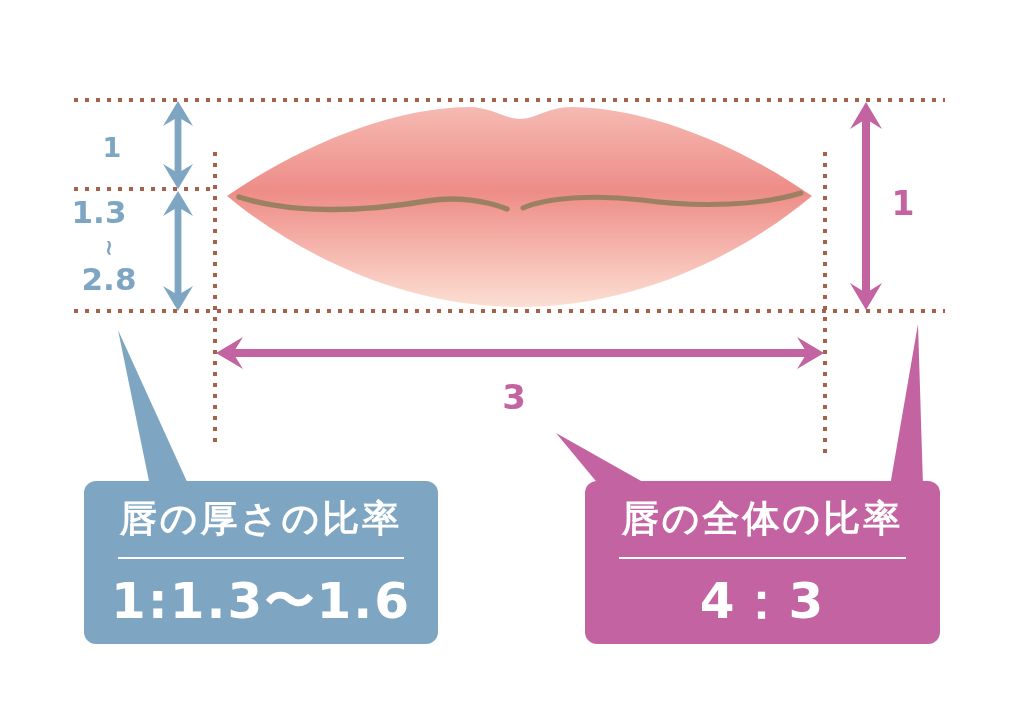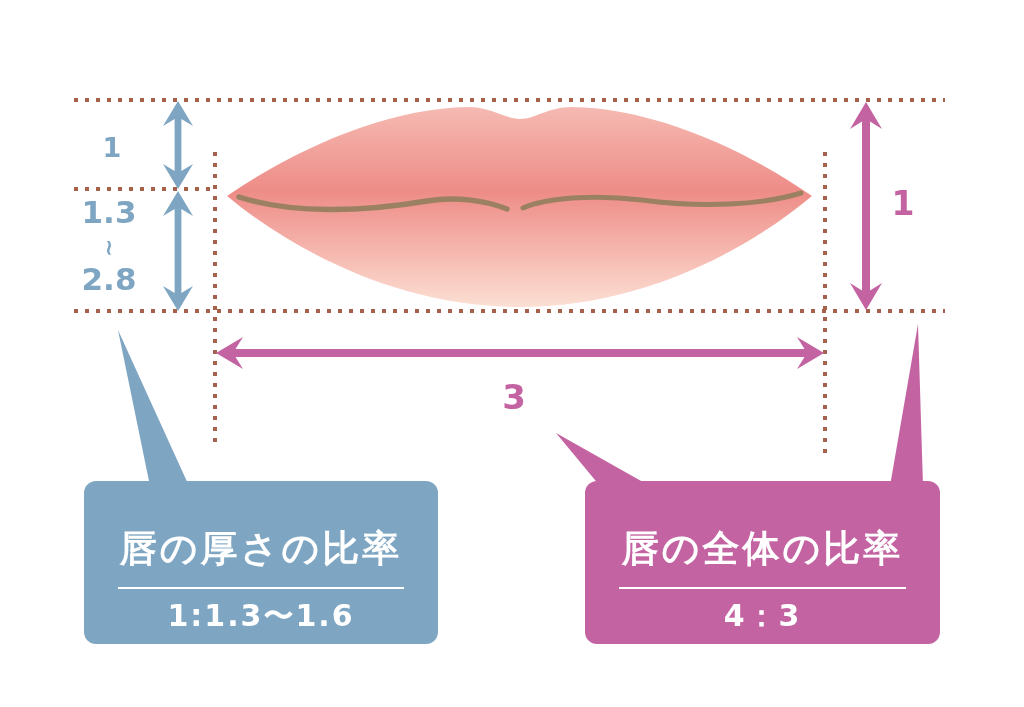--- a/index.html
+++ b/index.html
@@ -15,27 +15,27 @@
   }
   .blue-label{color:var(--blue);}
   .pink-label{color:var(--pink);}
   .tilde-label{transform:translate(-50%,-50%) rotate(90deg);}
   .callout{
     position:absolute;border-radius:12px;display:flex;flex-direction:column;
     color:var(--text-on-box);text-align:center;
   }
   .callout-title{
     flex:0 0 76px;display:flex;align-items:center;justify-content:center;
-    font-size:37px;font-weight:bold;letter-spacing:3px;margin-top:30px;
+    font-size:37px;font-weight:bold;letter-spacing:3px;
   }
   .callout-divider{height:2px;width:81%;margin:0 auto;background:var(--text-on-box);}
   .callout-value{
     flex:1;display:flex;align-items:center;justify-content:center;
     font-family:"DejaVu Sans","Liberation Sans",sans-serif;
-    font-size:30px;font-weight:bold;letter-spacing:2px;
+    font-size:50px;font-weight:bold;letter-spacing:2px;
   }
   #thickness-callout{left:84px;top:481px;width:354px;height:163px;background:var(--blue);}
   #overall-callout{left:585px;top:481px;width:355px;height:163px;background:var(--pink);}
 </style>
 </head>
 <body>
 
 <div id="canvas">
 
   <svg id="figure-svg" width="1024" height="707" viewBox="0 0 1024 707">
@@ -82,21 +82,21 @@
       <rect x="230" y="349" width="580" height="8"></rect>
       <path d="M824 353 L797 337 L807 353 L797 369 Z"></path>
     </g>
 
     <path d="M118 330 L150 486 L189 486 Z" fill="var(--blue)"></path>
     <path d="M556 433 L600 486 L650 486 Z" fill="var(--pink)"></path>
     <path d="M918 324 L890 486 L923 486 Z" fill="var(--pink)"></path>
   </svg>
 
   <div class="measure-label blue-label" style="left:112px;top:147px;font-size:27px;">1</div>
-  <div class="measure-label blue-label" style="left:109px;top:212px;font-size:31px;">1.3</div>
+  <div class="measure-label blue-label" style="left:99px;top:212px;font-size:31px;">1.3</div>
   <div class="measure-label blue-label tilde-label" style="left:109px;top:248px;font-size:22px;">~</div>
   <div class="measure-label blue-label" style="left:109px;top:279px;font-size:31px;">2.8</div>
   <div class="measure-label pink-label" style="left:903px;top:203px;font-size:33px;">1</div>
   <div class="measure-label pink-label" style="left:514px;top:397px;font-size:34px;">3</div>
 
   <div id="thickness-callout" class="callout">
     <div class="callout-title">唇の厚さの比率</div>
     <div class="callout-divider"></div>
     <div class="callout-value">1:1.3〜1.6</div>
   </div>

